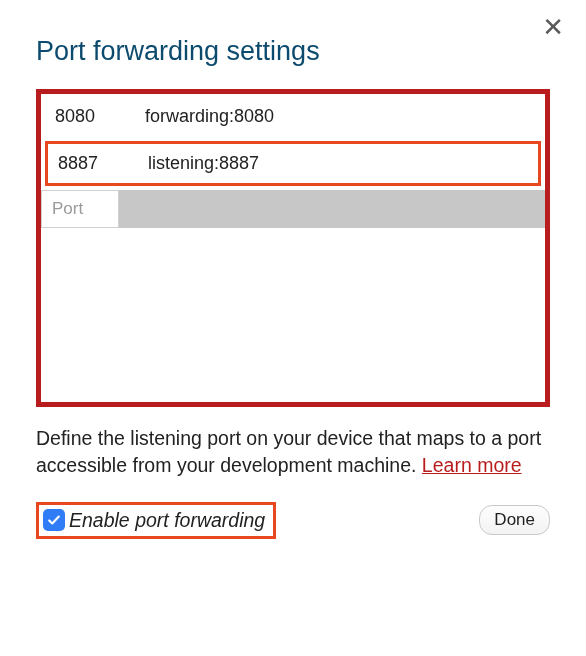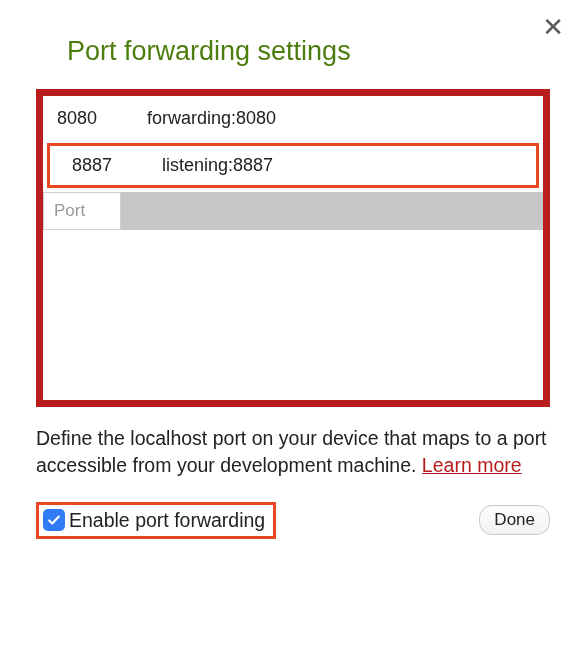--- a/index.html
+++ b/index.html
@@ -27,49 +27,48 @@
       right: 14px;
       font-size: 26px;
       color: #5a5a5a;
       cursor: pointer;
       background: none;
       border: none;
       line-height: 1;
     }
     .title {
       font-size: 27px;
-      color: #4d7c0f;
+      color: #0c4a6e;
       font-weight: 400;
       margin-bottom: 22px;
       margin-top: 10px;
-      margin-left: 31px;
     }
     .list-box {
-      border: 7px solid #b91c1c;
+      border: 5px solid #b91c1c;
       height: 318px;
       overflow: hidden;
     }
     .row {
       display: flex;
       align-items: center;
       padding: 12px 14px;
       font-size: 18px;
       color: #222;
     }
     .row .port-col {
       width: 90px;
       flex-shrink: 0;
     }
     .row .addr-col {
       flex: 1;
     }
     .row-highlight {
       border: 3px solid #e8481f;
       margin: 2px 4px 4px 4px;
-      padding: 9px 22px;
+      padding: 9px 10px;
     }
     .input-row {
       background: #c7c7c7;
       padding: 0;
       display: flex;
       gap: 8px;
     }
     .input-row input {
       border: 1px solid #d0d0d0;
       background: #fff;
@@ -104,20 +103,21 @@
       display: flex;
       align-items: center;
       justify-content: space-between;
       margin-top: 22px;
     }
     .checkbox-wrap {
       display: inline-flex;
       align-items: center;
       border: 3px solid #e8481f;
       padding: 4px 8px 4px 4px;
+      font-style: italic;
     }
     .checkbox {
       width: 22px;
       height: 22px;
       border-radius: 5px;
       background: #2f7cf6;
       display: inline-flex;
       align-items: center;
       justify-content: center;
       margin-right: 4px;
@@ -166,21 +166,21 @@
       <span class="addr-col">listening:8887</span>
     </div>
 
     <div class="input-row">
       <input type="text" class="input-port" placeholder="Port" style="">
     </div>
 
   </div>
 
   <p class="description">
-    <span>Define the localhost port on your device that maps to a port accessible from your development machine. </span><a class="learn-more">Learn more</a>
+    <span>Define the listening port on your device that maps to a port accessible from your development machine. </span><a class="learn-more">Learn more</a>
   </p>
 
   <div class="footer">
     <div class="checkbox-wrap">
       <span class="checkbox">
         <svg viewBox="0 0 16 16">
           <path d="M2.5 8.5 L6 12 L13.5 4" stroke="#fff" stroke-width="2.4" fill="none" stroke-linecap="round" stroke-linejoin="round"></path>
         </svg>
       </span>
       <span class="checkbox-label">Enable port forwarding</span>

